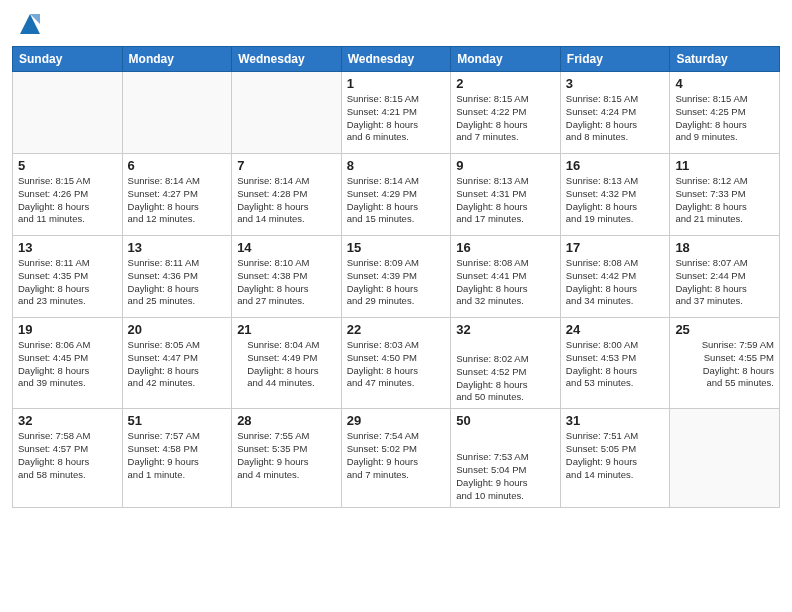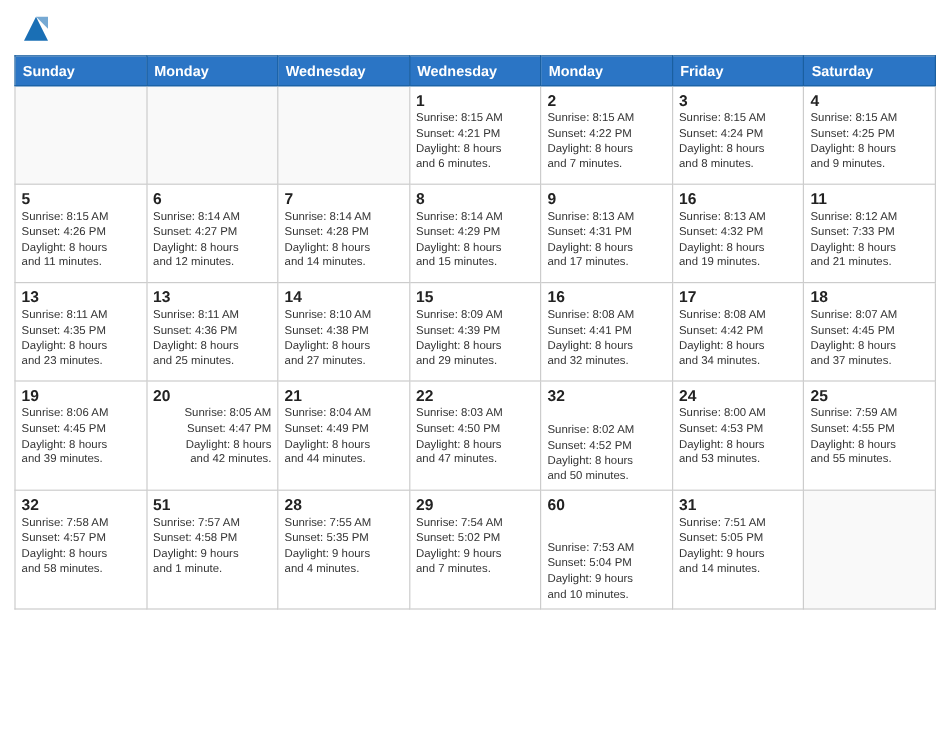--- a/index.html
+++ b/index.html
@@ -254,43 +254,43 @@
           <td>
             <div class="day-number">17</div>
             <div class="day-info" style="white-space: pre-line;">Sunrise: 8:08 AM
 Sunset: 4:42 PM
 Daylight: 8 hours
 and 34 minutes.</div>
           </td>
           <td>
             <div class="day-number">18</div>
             <div class="day-info" style="white-space: pre-line;">Sunrise: 8:07 AM
-Sunset: 4:45 PM
+Sunset: 2:44 PM
 Daylight: 8 hours
 and 37 minutes.</div>
           </td>
         </tr>
         <tr>
           <td>
             <div class="day-number">19</div>
             <div class="day-info" style="white-space: pre-line;">Sunrise: 8:06 AM
 Sunset: 4:45 PM
 Daylight: 8 hours
 and 39 minutes.</div>
           </td>
           <td>
             <div class="day-number">20</div>
-            <div class="day-info" style="white-space: pre-line; text-align: right;">Sunrise: 8:05 AM
+            <div class="day-info" style="white-space: pre-line;">Sunrise: 8:05 AM
 Sunset: 4:47 PM
 Daylight: 8 hours
 and 42 minutes.</div>
           </td>
           <td>
             <div class="day-number">21</div>
-            <div class="day-info" style="white-space: pre-line;">Sunrise: 8:04 AM
+            <div class="day-info" style="white-space: pre-line; margin-left: 10px;">Sunrise: 8:04 AM
 Sunset: 4:49 PM
 Daylight: 8 hours
 and 44 minutes.</div>
           </td>
           <td>
             <div class="day-number">22</div>
             <div class="day-info" style="white-space: pre-line;">Sunrise: 8:03 AM
 Sunset: 4:50 PM
 Daylight: 8 hours
 and 47 minutes.</div>
@@ -304,21 +304,21 @@
           </td>
           <td>
             <div class="day-number">24</div>
             <div class="day-info" style="white-space: pre-line;">Sunrise: 8:00 AM
 Sunset: 4:53 PM
 Daylight: 8 hours
 and 53 minutes.</div>
           </td>
           <td>
             <div class="day-number">25</div>
-            <div class="day-info" style="white-space: pre-line;">Sunrise: 7:59 AM
+            <div class="day-info" style="white-space: pre-line; text-align: right;">Sunrise: 7:59 AM
 Sunset: 4:55 PM
 Daylight: 8 hours
 and 55 minutes.</div>
           </td>
         </tr>
         <tr>
           <td>
             <div class="day-number">32</div>
             <div class="day-info" style="white-space: pre-line;">Sunrise: 7:58 AM
 Sunset: 4:57 PM
@@ -340,21 +340,21 @@
 and 4 minutes.</div>
           </td>
           <td>
             <div class="day-number">29</div>
             <div class="day-info" style="white-space: pre-line;">Sunrise: 7:54 AM
 Sunset: 5:02 PM
 Daylight: 9 hours
 and 7 minutes.</div>
           </td>
           <td>
-            <div class="day-number">60</div>
+            <div class="day-number">50</div>
             <div class="day-info" style="white-space: pre-line; margin-top: 23px;">Sunrise: 7:53 AM
 Sunset: 5:04 PM
 Daylight: 9 hours
 and 10 minutes.</div>
           </td>
           <td>
             <div class="day-number">31</div>
             <div class="day-info" style="white-space: pre-line;">Sunrise: 7:51 AM
 Sunset: 5:05 PM
 Daylight: 9 hours

